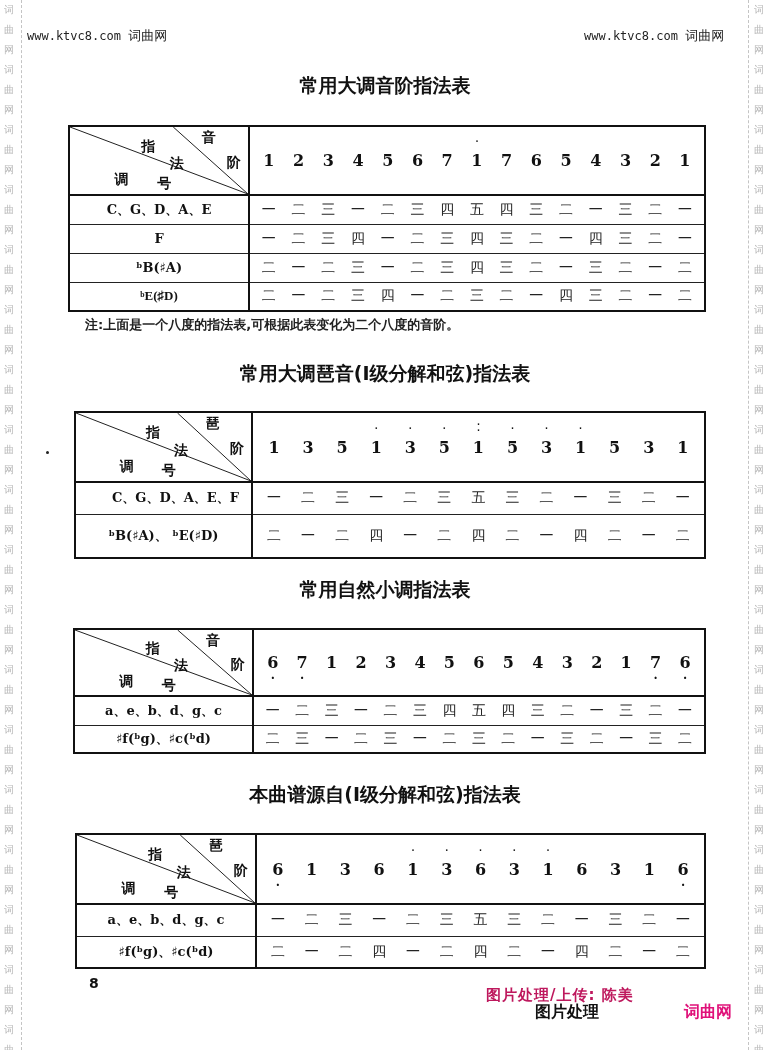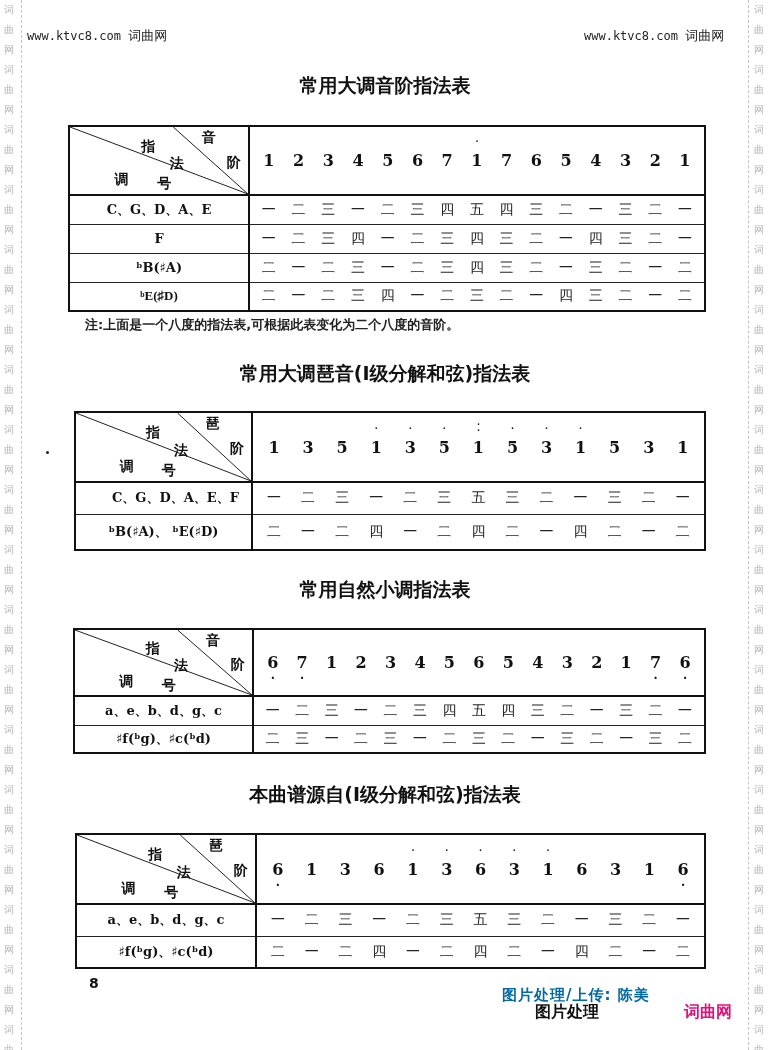--- a/index.html
+++ b/index.html
@@ -40,21 +40,21 @@
   .notes { display: flex; justify-content: space-around; align-items: center; height: 100%; padding: 0 4px; }
   .note { position: relative; width: 28px; text-align: center; font-size: 16px; font-weight: bold; font-family: "DejaVu Serif", serif; }
   .note .dot-hi { position: absolute; left: 50%; transform: translateX(-50%); top: -8px; font-size: 12px; line-height: 6px; letter-spacing: 0; }
   .note .dot-lo { position: absolute; left: 50%; transform: translateX(-50%); bottom: -9px; font-size: 12px; line-height: 6px; }
   .fingers { display: flex; justify-content: space-around; align-items: center; height: 100%; padding: 0 4px; }
   .finger { width: 28px; text-align: center; font-family: "DejaVu Sans", sans-serif; font-size: 14px; color: #222; }
   .keycell { font-size: 13px; font-weight: bold; font-family: "DejaVu Serif", serif; }
   .note-text { position: absolute; left: 85px; top: 316px; font-family: "DejaVu Sans", sans-serif; font-size: 13px; font-weight: bold; color: #222; }
   .stray-dot { position: absolute; left: 46px; top: 451px; width: 3px; height: 3px; background: #222; border-radius: 50%; }
   .page-num { position: absolute; left: 89px; top: 975px; font-family: "DejaVu Sans", sans-serif; font-size: 14px; font-weight: bold; }
-  .credit { position: absolute; left: 502px; top: 986px; font-family: "DejaVu Sans", sans-serif; font-size: 15px; font-weight: bold; color: #0369a1; letter-spacing: 1px; }
+  .credit { position: absolute; left: 486px; top: 986px; font-family: "DejaVu Sans", sans-serif; font-size: 15px; font-weight: bold; color: #be185d; letter-spacing: 1px; }
   .source { position: absolute; left: 535px; top: 1002px; font-family: "DejaVu Sans", sans-serif; font-size: 16px; font-weight: bold; color: #111; }
   .brand { position: absolute; left: 684px; top: 1002px; font-family: "DejaVu Sans", sans-serif; font-size: 16px; font-weight: bold; }
 </style>
 </head>
 <body>
 
 <div class="margin-col left" id="wm-left" style="padding-top: 0px;">
     <div class="grp">
       <span>词</span>
       <span>曲</span>
@@ -434,21 +434,21 @@
             <span class="finger">五</span>
             <span class="finger">三</span>
             <span class="finger">二</span>
             <span class="finger">一</span>
             <span class="finger">三</span>
             <span class="finger">二</span>
             <span class="finger">一</span>
           </div>
         </td>
       </tr>
-  <tr style="height:36px" class="r">
+  <tr style="height:44px" class="r">
         <td class="keycell" style="border-right: 2px solid rgb(17, 17, 17);">ᵇB(♯A)、 ᵇE(♯D)</td>
         <td>
           <div class="fingers">
             <span class="finger">二</span>
             <span class="finger">一</span>
             <span class="finger">二</span>
             <span class="finger">四</span>
             <span class="finger">一</span>
             <span class="finger">二</span>
             <span class="finger">四</span>

